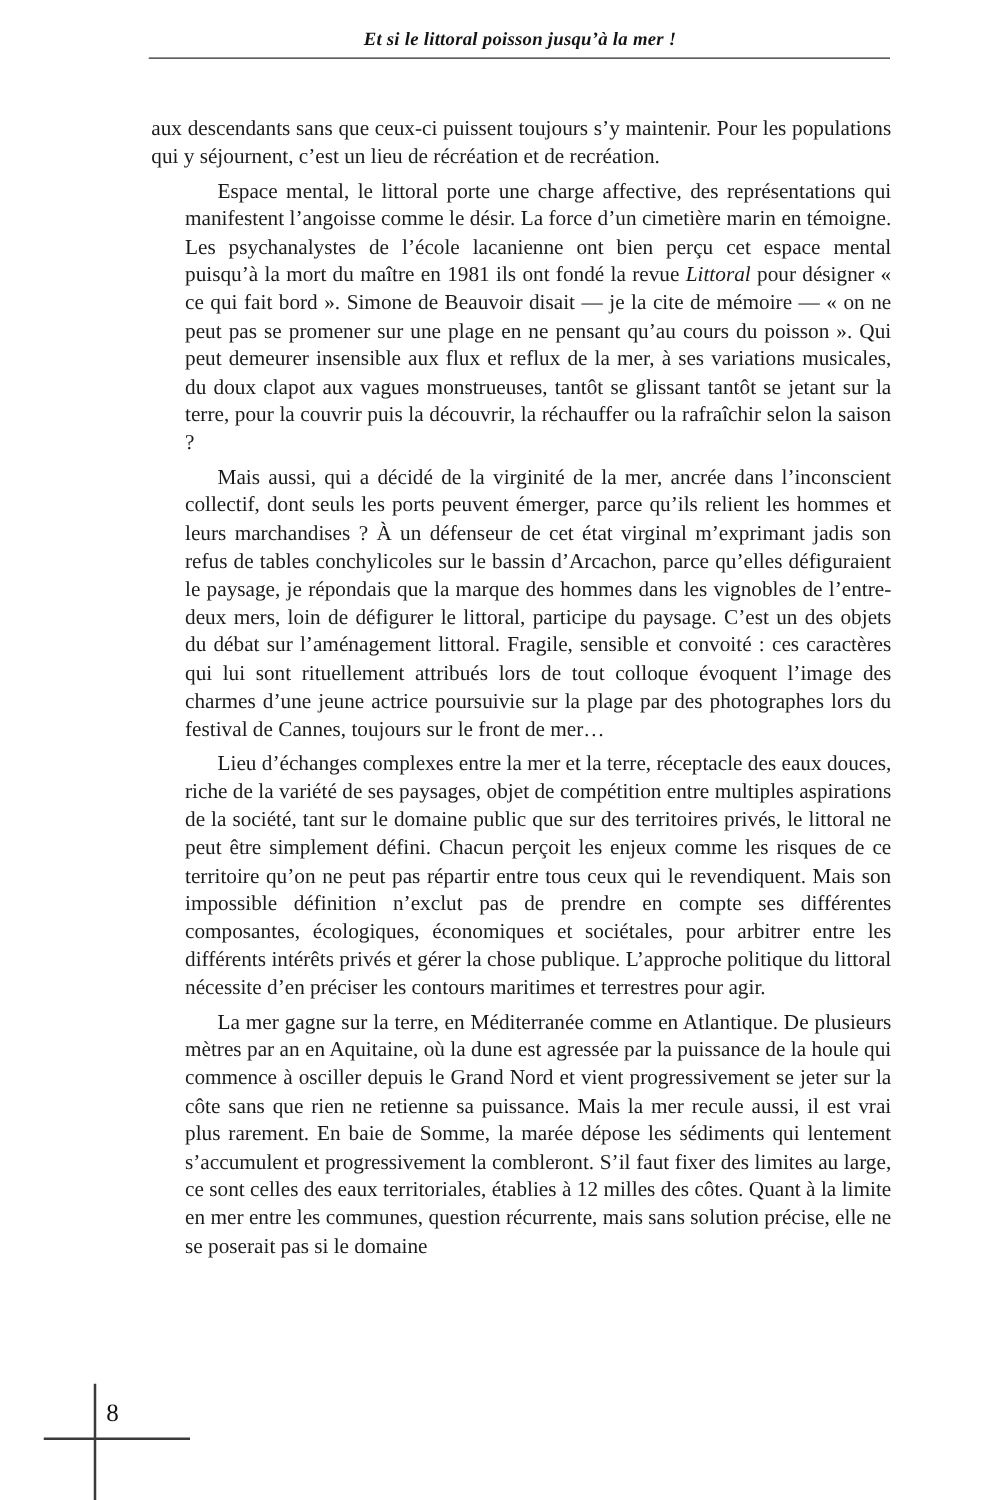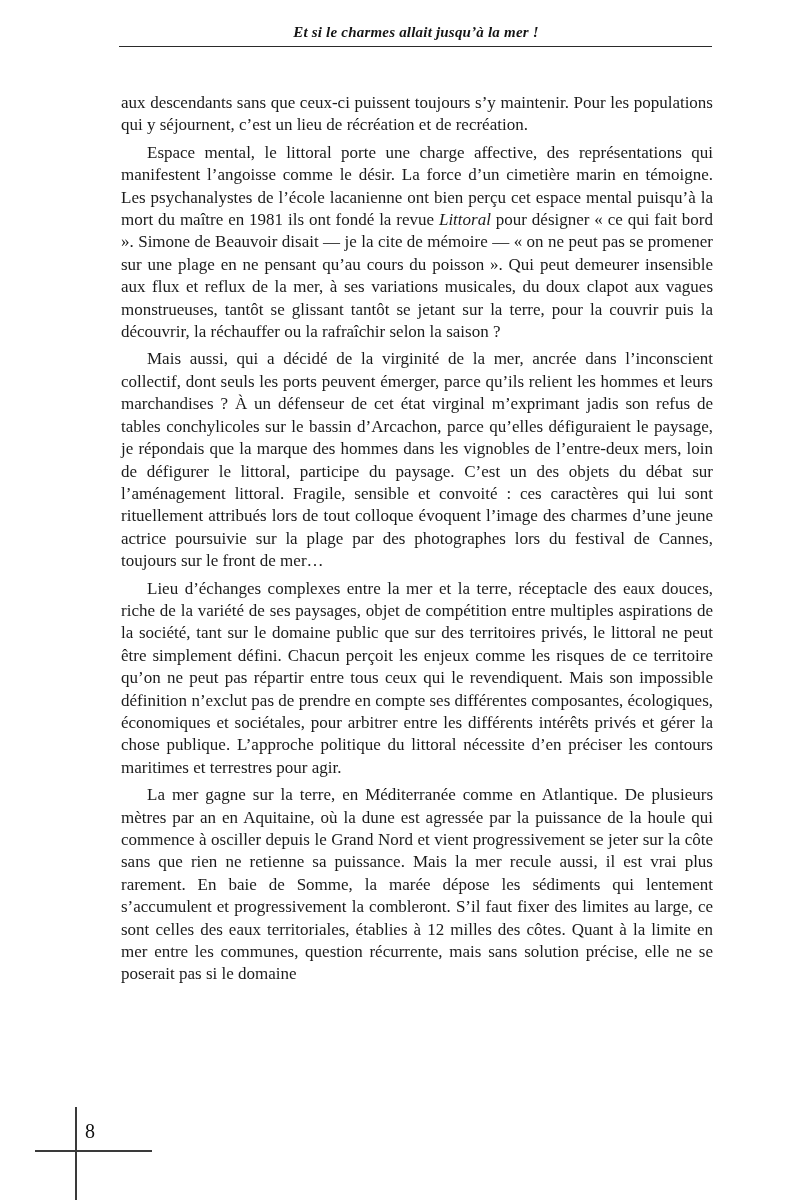--- a/index.html
+++ b/index.html
@@ -44,20 +44,21 @@
     font-size: 17px;
     line-height: 22.4px;
     text-align: justify;
     color: #1b1b1b;
   }
   .page-body p {
     margin: 0 0 5px 0;
   }
   .page-body p.indent {
     text-indent: 26px;
+    margin-left: 27px;
   }
   .italic-run {
     font-style: italic;
   }
   .page-number {
     position: absolute;
     left: 85px;
     top: 1120px;
     font-size: 20px;
     color: #111111;
@@ -77,21 +78,21 @@
     width: 117px;
     height: 2px;
     background: #3a3a3a;
   }
 </style>
 </head>
 <body>
 
 <div id="page">
 
-  <div class="running-header">Et si le charmes allait jusqu’à la mer !</div>
+  <div class="running-header">Et si le littoral poisson jusqu’à la mer !</div>
 
   <div class="header-rule"></div>
 
   <div class="page-body">
 
     <p>aux descendants sans que ceux-ci puissent toujours s’y maintenir. Pour les populations qui y séjournent, c’est un lieu de récréation et de recréation.</p>
 
     <p class="indent"><span>Espace mental, le littoral porte une charge affective, des représentations qui manifestent l’angoisse comme le désir. La force d’un cimetière marin en témoigne. Les psychanalystes de l’école lacanienne ont bien perçu cet espace mental puisqu’à la mort du maître en 1981 ils ont fondé la revue </span><span class="italic-run">Littoral</span><span> pour désigner « ce qui fait bord ». Simone de Beauvoir disait — je la cite de mémoire — « on ne peut pas se promener sur une plage en ne pensant qu’au cours du poisson ». Qui peut demeurer insensible aux flux et reflux de la mer, à ses variations musicales, du doux clapot aux vagues monstrueuses, tantôt se glissant tantôt se jetant sur la terre, pour la couvrir puis la découvrir, la réchauffer ou la rafraîchir selon la saison ?</span></p>
 
     <p class="indent">Mais aussi, qui a décidé de la virginité de la mer, ancrée dans l’inconscient collectif, dont seuls les ports peuvent émerger, parce qu’ils relient les hommes et leurs marchandises ? À un défenseur de cet état virginal m’exprimant jadis son refus de tables conchylicoles sur le bassin d’Arcachon, parce qu’elles défiguraient le paysage, je répondais que la marque des hommes dans les vignobles de l’entre-deux mers, loin de défigurer le littoral, participe du paysage. C’est un des objets du débat sur l’aménagement littoral. Fragile, sensible et convoité : ces caractères qui lui sont rituellement attribués lors de tout colloque évoquent l’image des charmes d’une jeune actrice poursuivie sur la plage par des photographes lors du festival de Cannes, toujours sur le front de mer…</p>

